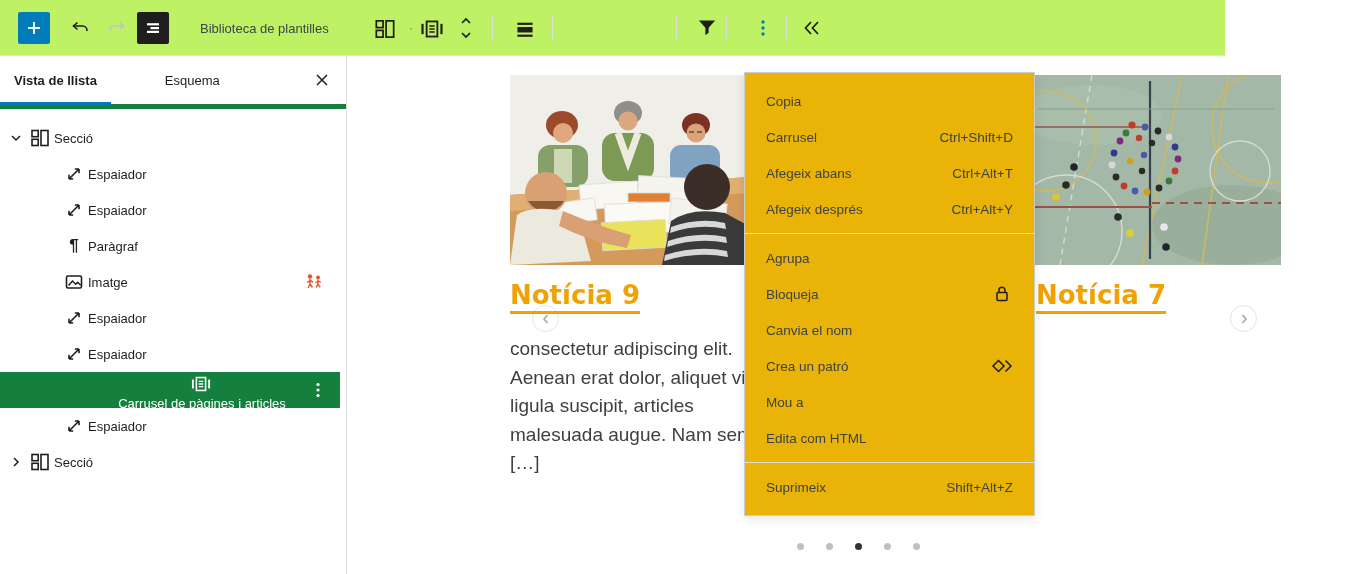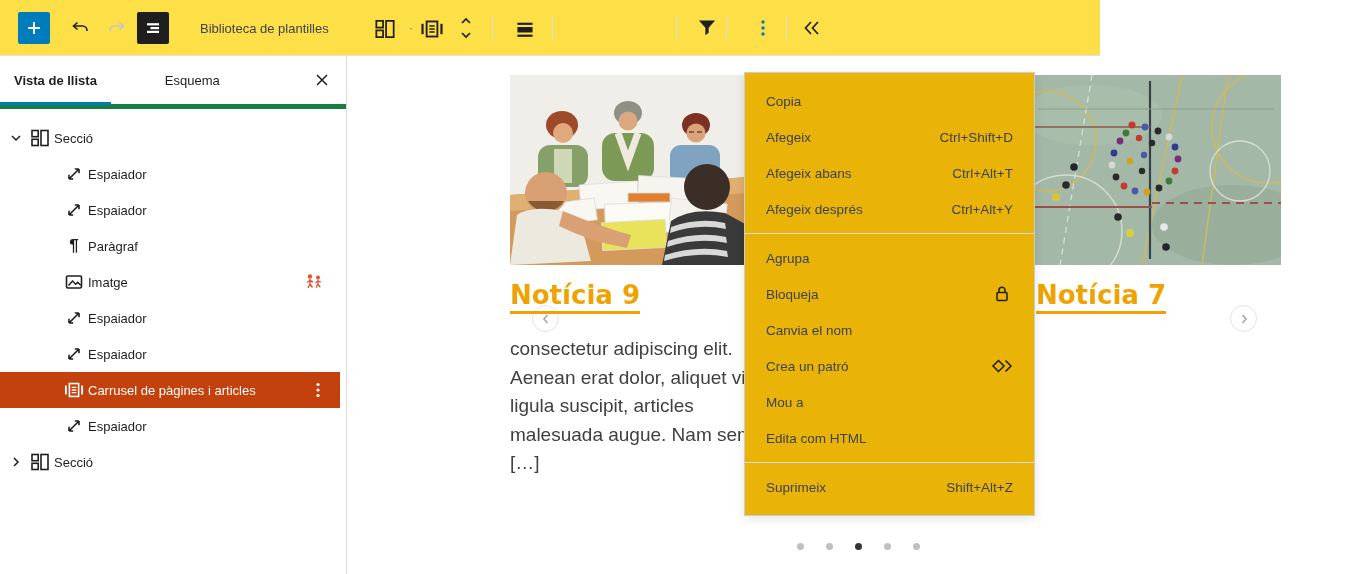--- a/index.html
+++ b/index.html
@@ -1,21 +1,21 @@
 <!DOCTYPE html>
 <html><head>
 <meta charset="utf-8">
 <style>
   html,body{margin:0;padding:0;background:#fff;}
   .stage{position:relative;width:1368px;height:574px;overflow:hidden;background:#fff;
          font-family:"Liberation Sans",sans-serif;color:#1e1e1e;}
   svg{display:block;}
 
   
-  .topbar{position:absolute;left:0;top:0;width:1100px;height:56px;background:#fde047;
+  .topbar{position:absolute;left:0;top:0;width:1225px;height:56px;background:#bef264;
           border-bottom:1px solid #e0e0e0;display:flex;align-items:center;box-sizing:border-box;}
   .tb-btn{display:flex;align-items:center;justify-content:center;cursor:pointer;background:transparent;border:none;}
   .btn-inserter{position:absolute;left:18px;top:12px;width:32px;height:32px;background:#007cba;border-radius:2px;}
   .btn-undo{position:absolute;left:64px;top:12px;width:32px;height:32px;}
   .btn-redo{position:absolute;left:101px;top:12px;width:32px;height:32px;}
   .btn-listview{position:absolute;left:137px;top:12px;width:32px;height:32px;background:#1e1e1e;border-radius:2px;}
   .tb-title{position:absolute;left:200px;top:0;height:56px;display:flex;align-items:center;
             font-size:13px;color:#3c434a;}
   .blk-section{position:absolute;left:372px;top:16px;width:26px;height:26px;}
   .blk-dotsep{position:absolute;left:406px;top:14px;width:10px;height:26px;display:flex;align-items:center;
@@ -39,21 +39,21 @@
   .tab-esquema{margin-left:40px;}
   .tabs-close{position:absolute;right:14px;top:14px;width:20px;height:20px;cursor:pointer;}
   .tree{padding-top:11px;}
   .row{position:relative;height:36px;display:flex;align-items:center;font-size:13px;cursor:pointer;color:#1e1e1e;}
   .row .exp{width:16px;height:16px;margin-left:8px;flex:0 0 16px;}
   .row.lvl0 .ico{margin-left:4px;}
   .row.lvl1{padding-left:62px;}
   .row .ico{width:24px;height:24px;flex:0 0 24px;}
   .row .lbl{margin-left:2px;white-space:nowrap;}
   .row.lvl1 .lbl{margin-left:2px;}
-  .row.selected{background:#c2410c;color:#fff;margin-right:6px;}
+  .row.selected{background:#15803d;color:#fff;margin-right:6px;flex-direction:column;}
   .row .thumb{position:absolute;right:22px;top:8px;width:20px;height:20px;}
   .row .row-kebab{position:absolute;right:10px;top:6px;width:24px;height:24px;}
 
   
   .canvas{position:absolute;left:348px;top:56px;width:1020px;height:518px;background:#fff;}
   .card-img{position:absolute;top:19px;height:190px;overflow:hidden;}
   .card-img.img1{left:162px;width:237px;}
   .card-img.img2{left:684px;width:249px;}
   .card-title{position:absolute;top:224px;font-family:"DejaVu Sans",sans-serif;font-weight:bold;
               font-size:26px;color:#f0a202;border-bottom:3px solid #f0a202;padding-bottom:1px;
@@ -444,21 +444,21 @@
       <span class="dot"></span>
       <span class="dot"></span>
     </div>
   </div>
 
   <div class="menu">
     <div class="mi">
       <span>Copia</span>
     </div>
     <div class="mi">
-      <span>Afegeix</span>
+      <span>Carrusel</span>
       <span class="sc">Ctrl+Shift+D</span>
     </div>
     <div class="mi">
       <span>Afegeix abans</span>
       <span class="sc">Ctrl+Alt+T</span>
     </div>
     <div class="mi">
       <span>Afegeix després</span>
       <span class="sc">Ctrl+Alt+Y</span>
     </div>

